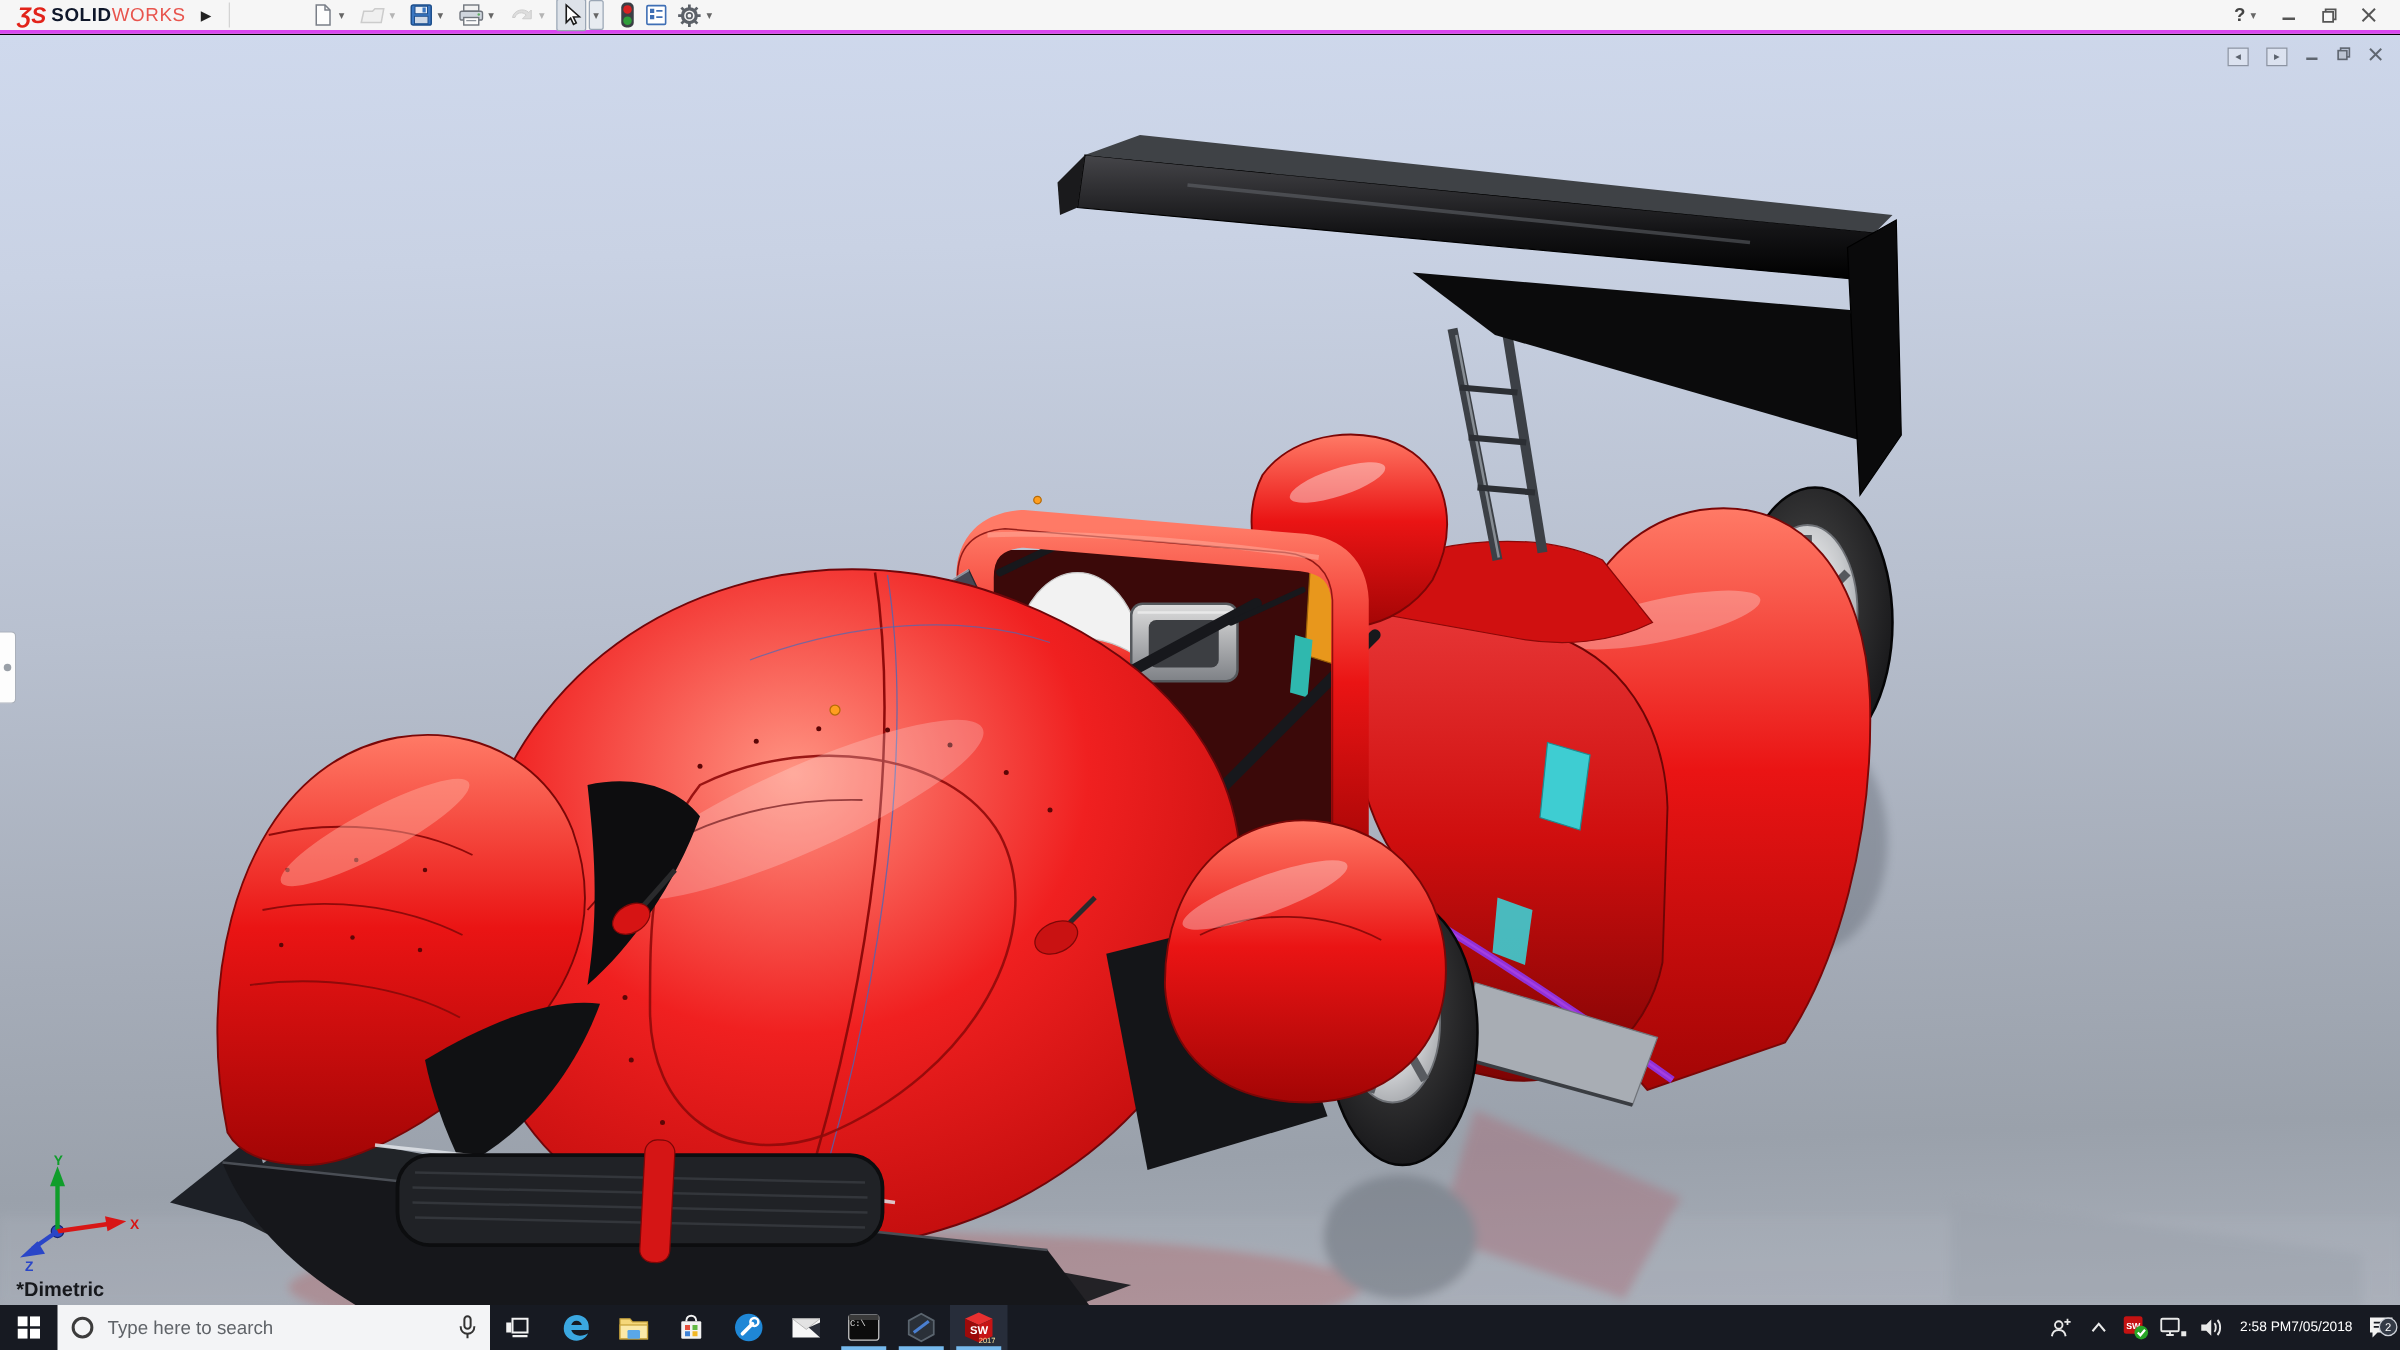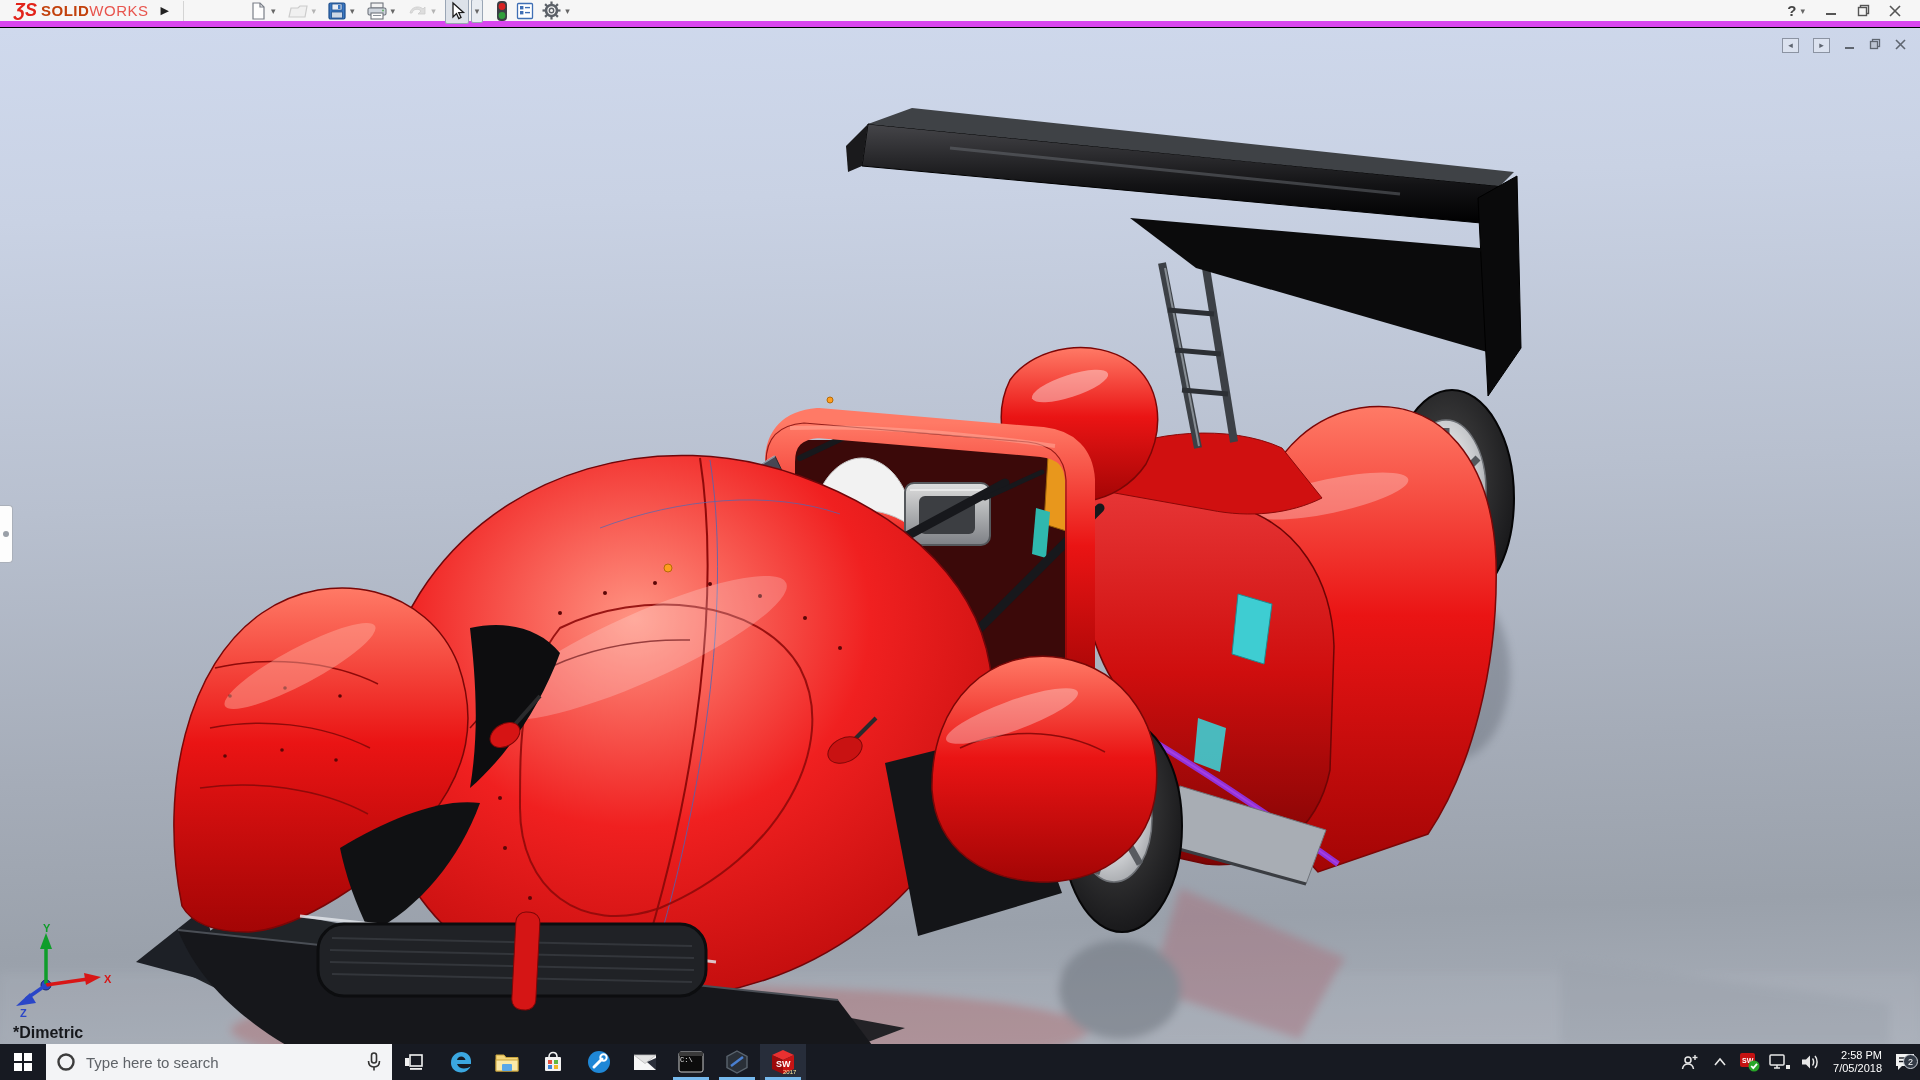--- a/index.html
+++ b/index.html
@@ -1,24 +1,24 @@
 <!DOCTYPE html>
 <html><head>
 <meta charset="utf-8">
 <style>
   * { margin:0; padding:0; box-sizing:border-box; }
   html,body { width:1920px; height:1080px; overflow:hidden; font-family:"Liberation Sans", sans-serif; background:#000; }
   .app { position:relative; width:1920px; height:1080px; }
 
   
   .titlebar { position:absolute; top:0; left:0; right:0; height:27px; background:#f6f6f6;
-              border-bottom:6px solid #d946ef; display:flex; align-items:center; }
+              border-bottom:3px solid #d946ef; display:flex; align-items:center; }
   .brand { display:flex; align-items:baseline; padding:0 10px 0 14px; height:100%; align-items:center; }
   .brand .ds { color:#e2231a; font-weight:bold; font-style:italic; font-size:18px; margin-right:4px; }
-  .brand .solid { color:#c2410c; font-weight:bold; font-size:15px; letter-spacing:.5px; }
+  .brand .solid { color:#0f172a; font-weight:bold; font-size:15px; letter-spacing:.5px; }
   .brand .works { color:#e8544d; font-weight:normal; font-size:15px; letter-spacing:.5px; }
   .flyout { color:#222; font-size:11px; margin:0 8px 0 2px; cursor:pointer; }
   .tb-sep { width:1px; height:20px; background:#d4d4d4; margin:0 6px; }
   .toolbar { display:flex; align-items:center; gap:2px; margin-left:56px; }
   .tool { display:flex; align-items:center; padding:2px 1px; border:1px solid transparent; border-radius:2px; }
   .tool svg { display:block; }
   .dd { font-size:9px; color:#666; margin:0 5px 0 3px; }
   .tool.pressed { background:#dde2e9; border:1px solid #9aa6b5; }
   .dd-box { border:1px solid #9aa6b5; background:#e8ecf1; height:24px; display:flex; align-items:center; padding:0 3px; border-radius:2px; }
   .disabled { opacity:.45; }
@@ -46,21 +46,21 @@
   .tb-item { display:flex; align-items:center; justify-content:center; width:46px; position:relative; }
   .start { width:46px; }
   .searchbox { width:346px; background:#f3f4f6; display:flex; align-items:center; padding:0 10px; gap:10px; }
   .searchbox input { border:none; outline:none; background:transparent; flex:1; font-size:15px; color:#444; font-family:"Liberation Sans",sans-serif; }
   .searchbox input::placeholder { color:#5f6368; opacity:1; }
   .app-btn { width:46px; }
   .run-line { position:absolute; bottom:0; left:5px; right:5px; height:3px; background:#76b9ed; }
   .app-btn.active { background:#272d3a; }
   .tray { margin-left:auto; display:flex; align-items:center; }
   .tray .tb-item { width:30px; }
-  .clock { display:flex; flex-direction:column; justify-content:center; align-items:flex-end; color:#fff; font-size:11px;
+  .clock { display:flex; flex-direction:row; justify-content:center; align-items:flex-end; color:#fff; font-size:11px;
            line-height:13px; padding:0 8px; }
   .badge-wrap { position:relative; width:40px; }
   .badge { position:absolute; right:2px; bottom:3px; width:15px; height:15px; border-radius:50%; background:#333a46;
            border:1px solid #cfd3da; color:#fff; font-size:9px; display:flex; align-items:center; justify-content:center; }
 </style>
 </head>
 <body>
 
 <div class="app">
 

